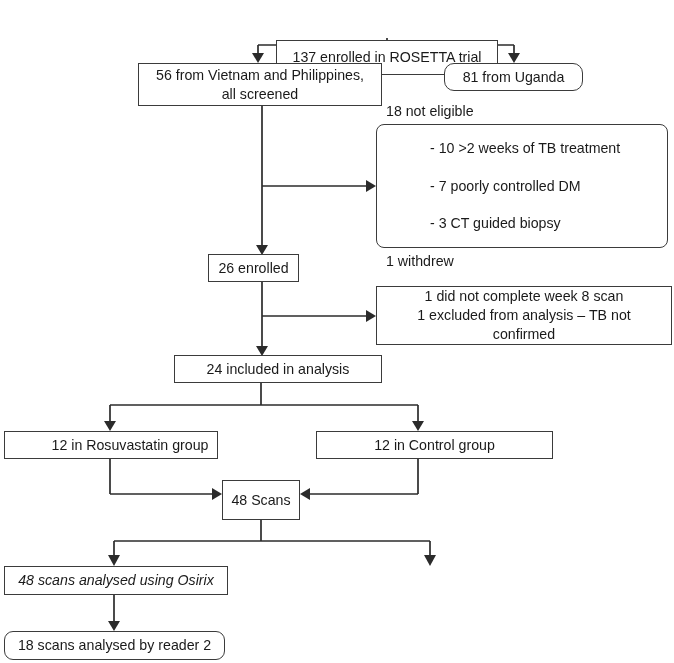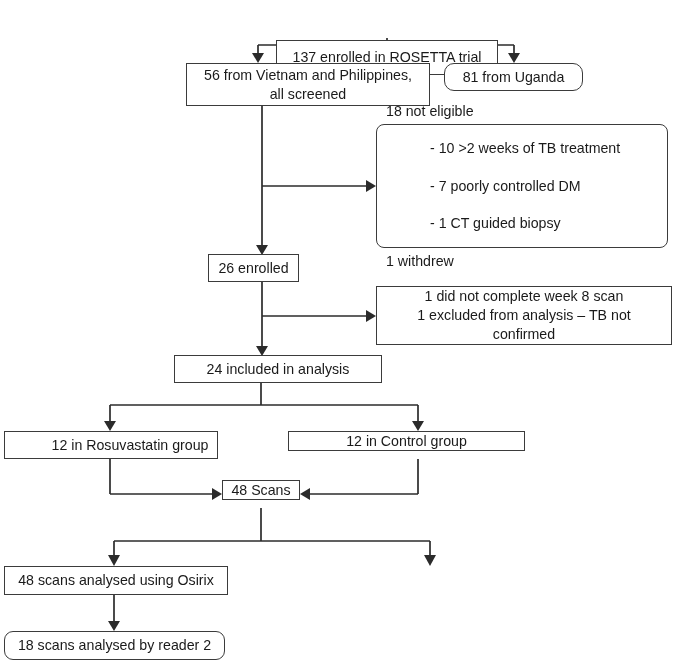--- a/index.html
+++ b/index.html
@@ -113,47 +113,47 @@
     <polygon points="108,555 120,555 114,566"></polygon>
     <line x1="430" y1="541" x2="430" y2="555"></line>
     <polygon points="424,555 436,555 430,566"></polygon>
 
     <line x1="114" y1="595" x2="114" y2="621"></line>
     <polygon points="108,621 120,621 114,631"></polygon>
   </svg>
 
   <div class="node" style="left:276px; top:3px; width:222px; height:35px;margin-top:37px;">137 enrolled in ROSETTA trial</div>
 
-  <div class="node" style="left:138px; top:63px; width:244px; height:43px;margin-left:48px;">56 from Vietnam and Philippines,
+  <div class="node" style="left:138px; top:63px; width:244px; height:43px;">56 from Vietnam and Philippines,
 all screened</div>
 
   <div class="node" style="left:444px; top:63px; width:139px; height:28px;border-radius:10px;">81 from Uganda</div>
 
   <div class="node left-align" style="left:376px; top:124px; width:292px; height:124px;border-radius:8px;">
     <span class="excl-list">
       <span class="excl-line">18 not eligible</span>
       <span class="excl-line indent">- 10 &gt;2 weeks of TB treatment</span>
       <span class="excl-line indent">- 7 poorly controlled DM</span>
-      <span class="excl-line indent">- 1 CT guided biopsy</span>
+      <span class="excl-line indent">- 3 CT guided biopsy</span>
       <span class="excl-line">1 withdrew</span>
     </span>
   </div>
 
   <div class="node" style="left:208px; top:254px; width:91px; height:28px;">26 enrolled</div>
 
   <div class="node" style="left:376px; top:286px; width:296px; height:59px;">1 did not complete week 8 scan
 1 excluded from analysis – TB not
 confirmed</div>
 
   <div class="node" style="left:174px; top:355px; width:208px; height:28px;">24 included in analysis</div>
 
   <div class="node" style="left:4px; top:431px; width:214px; height:28px;padding-left:44px;">12 in Rosuvastatin group</div>
 
-  <div class="node" style="left:288px; top:431px; width:237px; height:20px;">12 in Control group</div>
+  <div class="node" style="left:316px; top:431px; width:237px; height:28px;">12 in Control group</div>
 
-  <div class="node" style="left:222px; top:480px; width:78px; height:20px;">48 Scans</div>
+  <div class="node" style="left:222px; top:480px; width:78px; height:40px;">48 Scans</div>
 
-  <div class="node" style="left:4px; top:566px; width:224px; height:29px;">48 scans analysed using Osirix</div>
+  <div class="node" style="left:4px; top:566px; width:224px; height:29px;font-style:italic;">48 scans analysed using Osirix</div>
 
 
   <div class="node" style="left:4px; top:631px; width:221px; height:29px;border-radius:9px;">18 scans analysed by reader 2</div>
 
 </div>
 
 </body></html>

